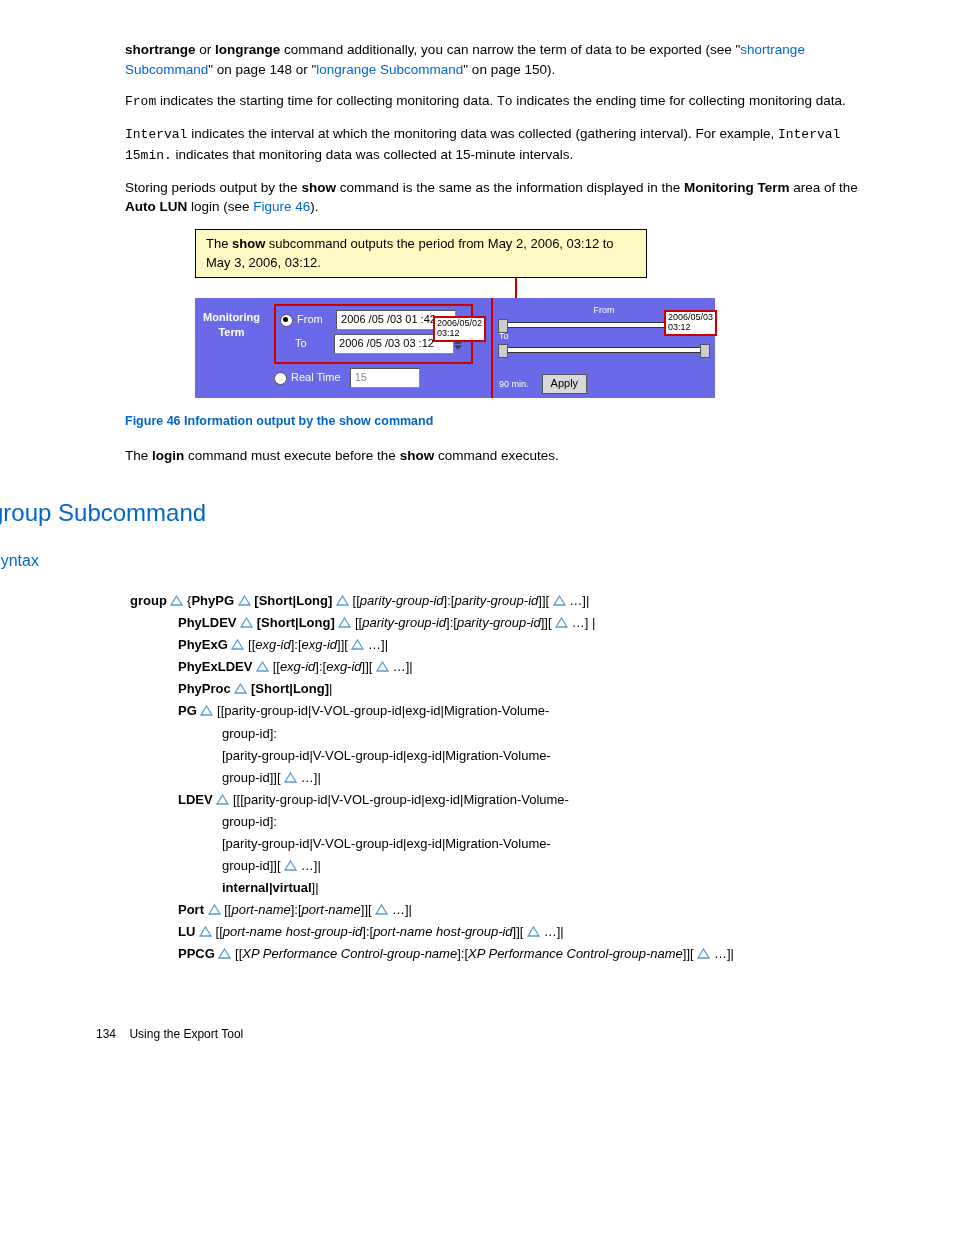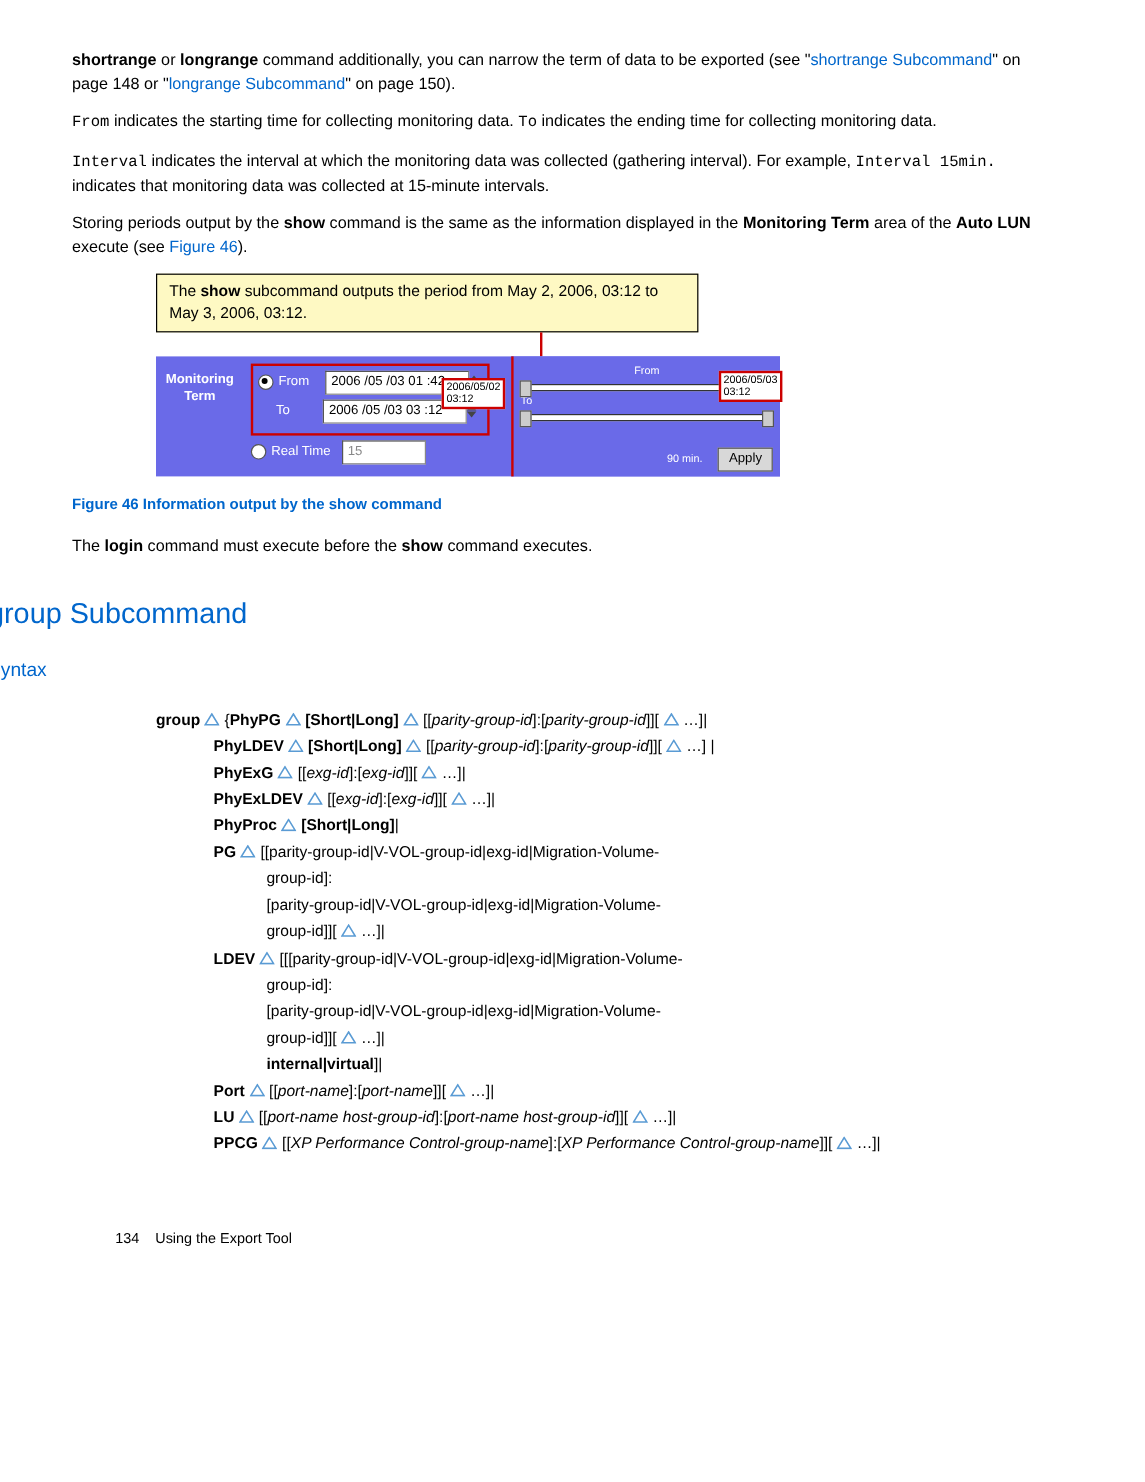--- a/index.html
+++ b/index.html
@@ -7,20 +7,21 @@
     padding: 40px 60px 40px 60px;
     font-family: Arial, Helvetica, sans-serif;
     font-size: 13.5px;
     color: #000;
     line-height: 1.45;
     width: 954px;
     box-sizing: border-box;
     background: #fff;
   }
   .content {
+    margin-left: 65px;
     margin-right: 20px;
   }
   p { margin: 0 0 12px 0; }
   .bold { font-weight: bold; }
   .link { color: #0066cc; }
   .mono { font-family: "Courier New", monospace; font-size: 13px; }
   h1.section {
     font-size: 24px;
     font-weight: normal;
     color: #0066cc;
@@ -176,21 +177,21 @@
 
   <p>
     <span class="mono">From</span><span> indicates the starting time for collecting monitoring data. </span><span class="mono">To</span><span> indicates the ending time for collecting monitoring data.</span>
   </p>
 
   <p>
     <span class="mono">Interval</span><span> indicates the interval at which the monitoring data was collected (gathering interval). For example, </span><span class="mono">Interval 15min.</span><span> indicates that monitoring data was collected at 15-minute intervals.</span>
   </p>
 
   <p>
-    <span>Storing periods output by the </span><span class="bold">show</span><span> command is the same as the information displayed in the </span><span class="bold">Monitoring Term</span><span> area of the </span><span class="bold">Auto LUN</span><span> execute (see </span><span class="link">Figure 46</span><span>).</span>
+    <span>Storing periods output by the </span><span class="bold">show</span><span> command is the same as the information displayed in the </span><span class="bold">Monitoring Term</span><span> area of the </span><span class="bold">Auto LUN</span><span> login (see </span><span class="link">Figure 46</span><span>).</span>
   </p>
 
   <div class="figure-wrap">
     <div class="fig-textbox">
       <span>The </span><span class="bold">show</span><span> subcommand outputs the period from May 2, 2006, 03:12 to May 3, 2006, 03:12.</span>
     </div>
     <div class="fig-connector"></div>
     <div class="fig-panel red-box" style="border-width:0;">
       <div class="fig-panel-inner">
         <div class="fig-label-col">
@@ -223,21 +224,21 @@
             <div class="slider-track">
               <span class="thumb" style="left:-2px;"></span>
               <span class="thumb" style="right:-2px;"></span>
             </div>
             <div class="tooltip red-box" style="left:-60px; top:18px;">
               <span>2006/05/02</span><br><span>03:12</span>
             </div>
             <div class="tooltip red-box" style="right:-2px; top:12px;">
               <span>2006/05/03</span><br><span>03:12</span>
             </div>
-            <div style="position:absolute;bottom:4px;left:6px;right:6px;text-align:right;">
+            <div style="position:absolute;bottom:4px;left:6px;right:6px;">
               <span class="tiny-label" style="margin-right:10px;">90 min.</span>
               <span class="apply-btn">Apply</span>
             </div>
           </div>
         </div>
       </div>
     </div>
   </div>
 
   <div class="figcaption">Figure 46 Information output by the show command</div>

